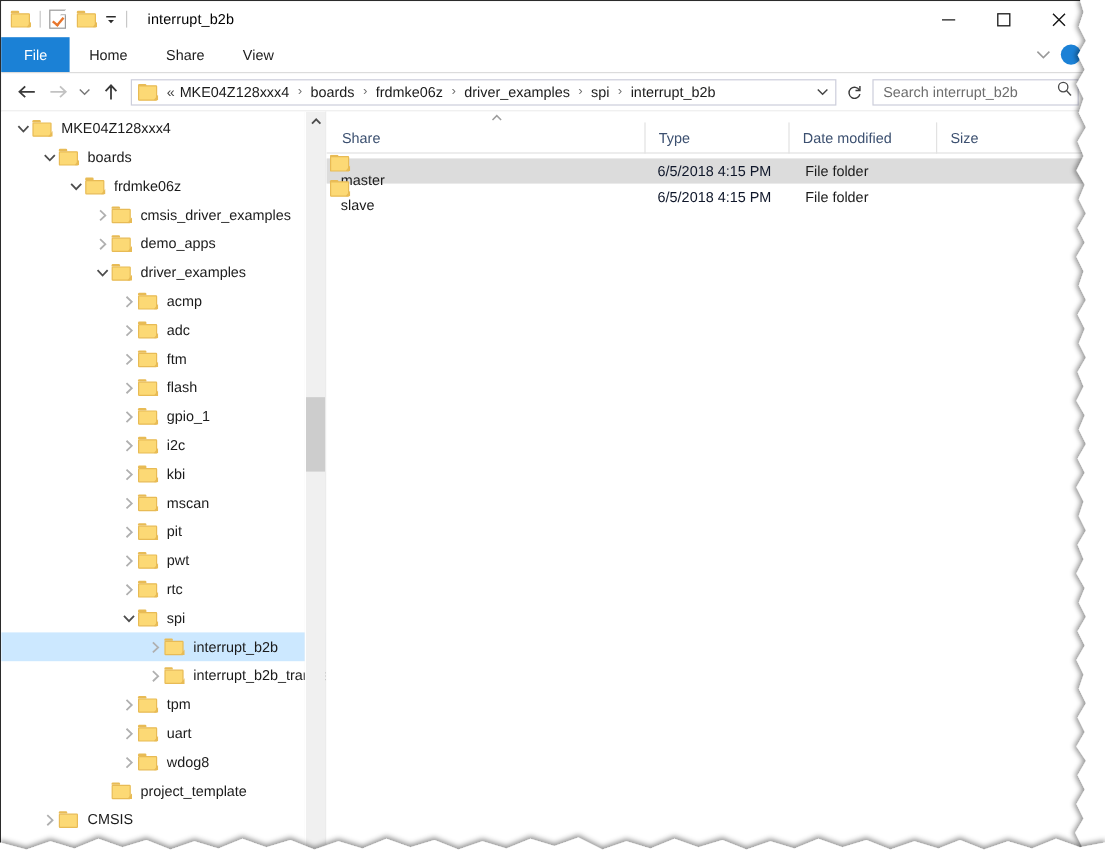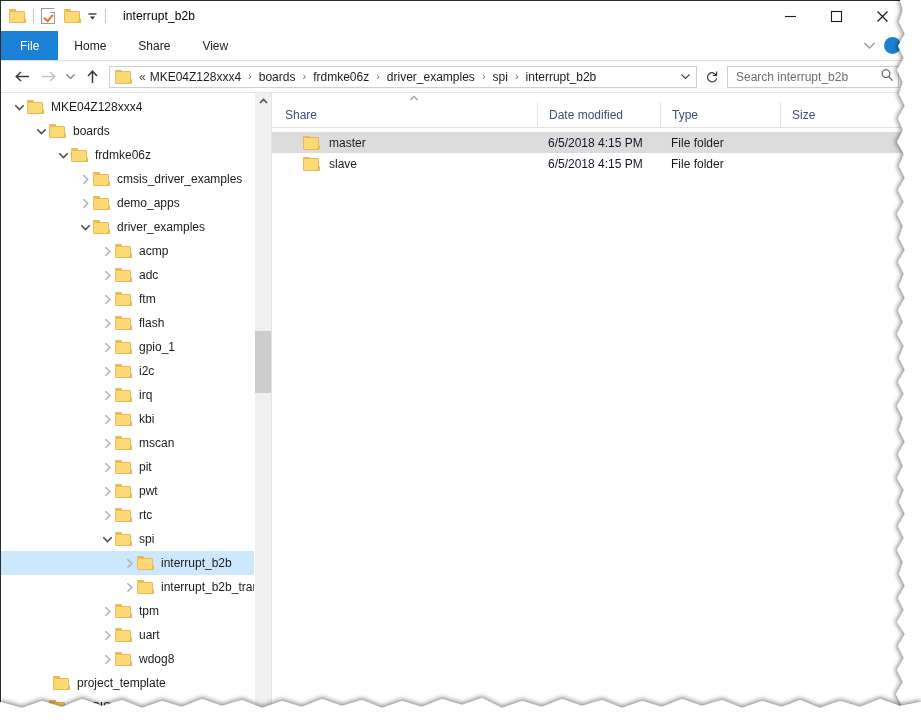--- a/index.html
+++ b/index.html
@@ -283,21 +283,21 @@
   }
   .colh:first-child { border-left: none; padding-left: 13px; }
   .rows { padding-top: 4px; }
   .frow {
     height: 21px;
     display: flex; align-items: center;
     font-size: 12px; color: #1b1b1b;
   }
   .frow.hl { background: #dcdcdc; }
   .fcell { overflow: hidden; white-space: nowrap; }
-  .fcell.name { display: flex; align-items: flex-start; padding-left: 31px; box-sizing: border-box; }
+  .fcell.name { display: flex; align-items: flex-start; padding-left: 3px; box-sizing: border-box; flex-direction: column; }
   .fcell.name .lbl { margin-left: 9px; }
   .fcell.date { padding-left: 11px; box-sizing: border-box; color: #0f172a; }
   .fcell.type { padding-left: 11px; box-sizing: border-box; color: #1b1b1b; }
   .fcell.size { padding-left: 11px; box-sizing: border-box; }
   
   .torn-bottom, .torn-right {
     position: absolute;
     pointer-events: none;
   }
   .torn-bottom { left: 0; bottom: 0; width: 921px; height: 40px; }
@@ -601,33 +601,20 @@
               <span class="tw">
                 <svg width="9" height="11" viewBox="0 0 9 11">
                   <path d="M2.4 1.3 L6.8 5.5 L2.4 9.7" fill="none" stroke="#b0b0b0" stroke-width="1.5"></path>
                 </svg>
               </span>
               <span class="folder-ico tree-folder">
                 <span class="tab-top"></span>
                 <span class="body"></span>
                 <span class="fold"></span>
               </span>
-              <span class="lbl">irq</span>
-            </div>
-            <div class="tree-row" style="padding-left: 98px;">
-              <span class="tw">
-                <svg width="9" height="11" viewBox="0 0 9 11">
-                  <path d="M2.4 1.3 L6.8 5.5 L2.4 9.7" fill="none" stroke="#b0b0b0" stroke-width="1.5"></path>
-                </svg>
-              </span>
-              <span class="folder-ico tree-folder">
-                <span class="tab-top"></span>
-                <span class="body"></span>
-                <span class="fold"></span>
-              </span>
               <span class="lbl">kbi</span>
             </div>
             <div class="tree-row" style="padding-left: 98px;">
               <span class="tw">
                 <svg width="9" height="11" viewBox="0 0 9 11">
                   <path d="M2.4 1.3 L6.8 5.5 L2.4 9.7" fill="none" stroke="#b0b0b0" stroke-width="1.5"></path>
                 </svg>
               </span>
               <span class="folder-ico tree-folder">
                 <span class="tab-top"></span>
@@ -746,21 +733,21 @@
                   <path d="M2.4 1.3 L6.8 5.5 L2.4 9.7" fill="none" stroke="#b0b0b0" stroke-width="1.5"></path>
                 </svg>
               </span>
               <span class="folder-ico tree-folder">
                 <span class="tab-top"></span>
                 <span class="body"></span>
                 <span class="fold"></span>
               </span>
               <span class="lbl">wdog8</span>
             </div>
-            <div class="tree-row" style="padding-left: 36px;">
+            <div class="tree-row" style="padding-left: 76px;">
               <span class="tw"></span>
               <span class="folder-ico tree-folder">
                 <span class="tab-top"></span>
                 <span class="body"></span>
                 <span class="fold"></span>
               </span>
               <span class="lbl">project_template</span>
             </div>
             <div class="tree-row" style="padding-left: 32px;">
               <span class="tw">
@@ -788,22 +775,22 @@
       <div class="splitter"></div>
 
       <div class="filepane">
         <div class="sortcaret">
           <svg width="10" height="6" viewBox="0 0 10 6">
               <path d="M1.4 5 L5 1.4 L8.6 5" fill="none" stroke="#9e9e9e" stroke-width="1.3"></path>
             </svg>
         </div>
         <div class="colheaders">
             <div class="colh" style="width: 265px;">Share</div>
+            <div class="colh" style="width: 120px;">Type</div>
             <div class="colh" style="width: 123px;">Date modified</div>
-            <div class="colh" style="width: 120px;">Type</div>
             <div class="colh" style="width: 80px;">Size</div>
           </div>
         <div class="rows">
             <div class="frow hl">
               <div class="fcell name" style="width: 265px;">
                 <span class="folder-ico tree-folder">
                   <span class="tab-top"></span>
                   <span class="body"></span>
                   <span class="fold"></span>
                 </span>

